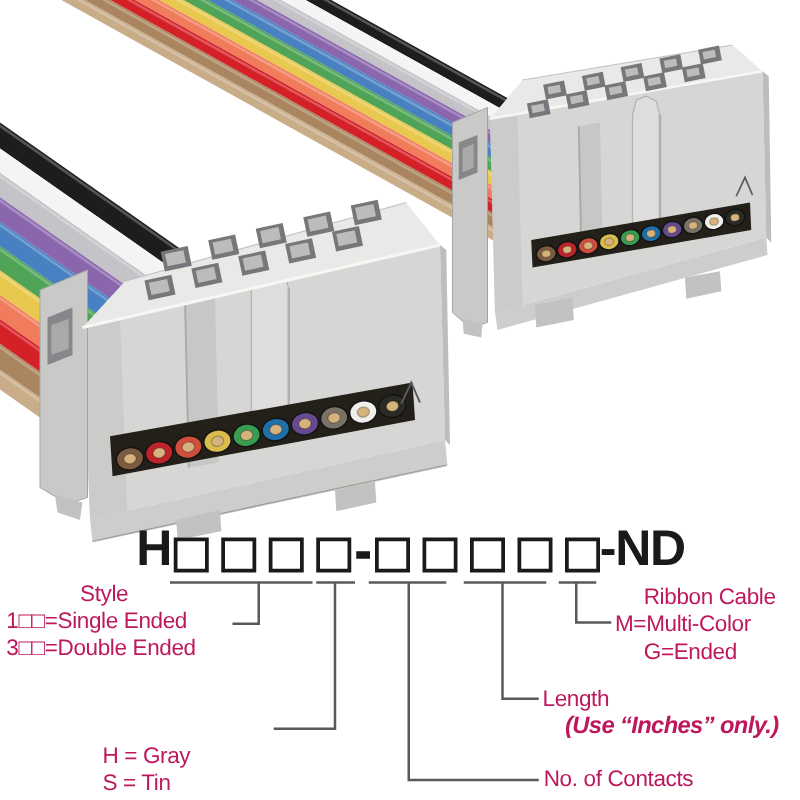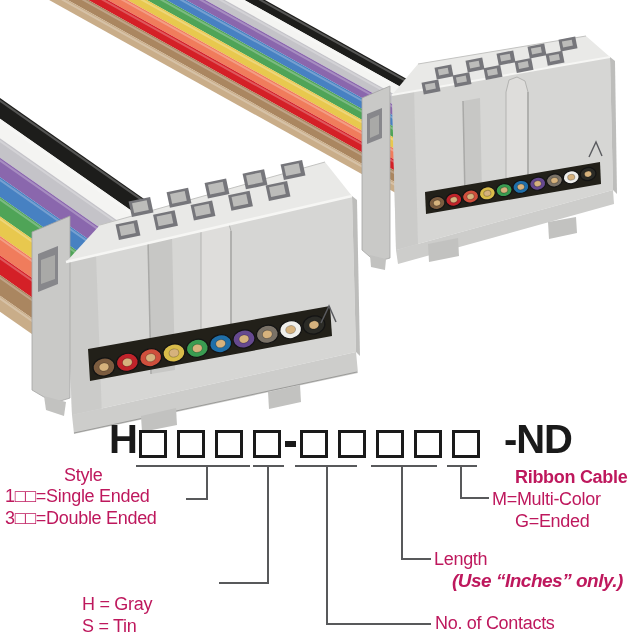--- a/index.html
+++ b/index.html
@@ -7,21 +7,21 @@
         font-family:"Liberation Sans","DejaVu Sans",sans-serif;}
   .photo-svg{position:absolute;left:0;top:0;width:640px;height:640px;}
   
   .pn-row{position:absolute;left:109px;top:419px;height:41px;display:flex;align-items:flex-end;
           color:#1a1a1a;font-weight:bold;font-size:40px;line-height:41px;}
   .pn-prefix{letter-spacing:-1px;}
   .pn-boxes{display:flex;margin-left:2px;}
   .pn-box{display:inline-block;width:22px;height:22px;border:3px solid #1a1a1a;
           margin:0 10px 2px 0;background:#fff;}
   .pn-dash{width:11px;height:6px;background:#1a1a1a;margin:0 2px 13px -6px;}
-  .pn-suffix{margin-left:-10px;letter-spacing:-1px;padding-left:24px;}
+  .pn-suffix{margin-left:-10px;letter-spacing:-1px;}
   
   .co{position:absolute;font-size:18px;line-height:20px;color:#be185d;letter-spacing:-0.3px;white-space:nowrap;}
   .co-note{font-size:19px;font-weight:bold;font-style:italic;letter-spacing:-0.5px;margin-left:44px;}
 </style>
 </head>
 <body>
 
 <div class="page">
 
   <svg class="photo-svg" viewBox="0 0 640 640">
@@ -237,21 +237,21 @@
     <span class="pn-suffix">-ND</span>
   </div>
 
   <div class="co" style="left:64px;top:465px;">Style</div>
   <div class="co" style="left:5px;top:486px;">1□□=Single Ended</div>
   <div class="co" style="left:5px;top:508px;">3□□=Double Ended</div>
 
   <div class="co" style="left:82px;top:594px;">H = Gray</div>
   <div class="co" style="left:82px;top:616px;">S = Tin</div>
 
-  <div class="co" style="left:515px;top:467px;font-weight:bold;">Ribbon Cable</div>
+  <div class="co" style="left:515px;top:467px;">Ribbon Cable</div>
   <div class="co" style="left:492px;top:489px;">M=Multi-Color</div>
   <div class="co" style="left:515px;top:511px;">G=Ended</div>
 
   <div class="co" style="left:434px;top:549px;text-align:right;">Length</div>
   <div class="co co-note" style="left:408px;top:571px;">(Use “Inches” only.)</div>
 
   <div class="co" style="left:435px;top:613px;">No. of Contacts</div>
 </div>
 
 </body></html>

